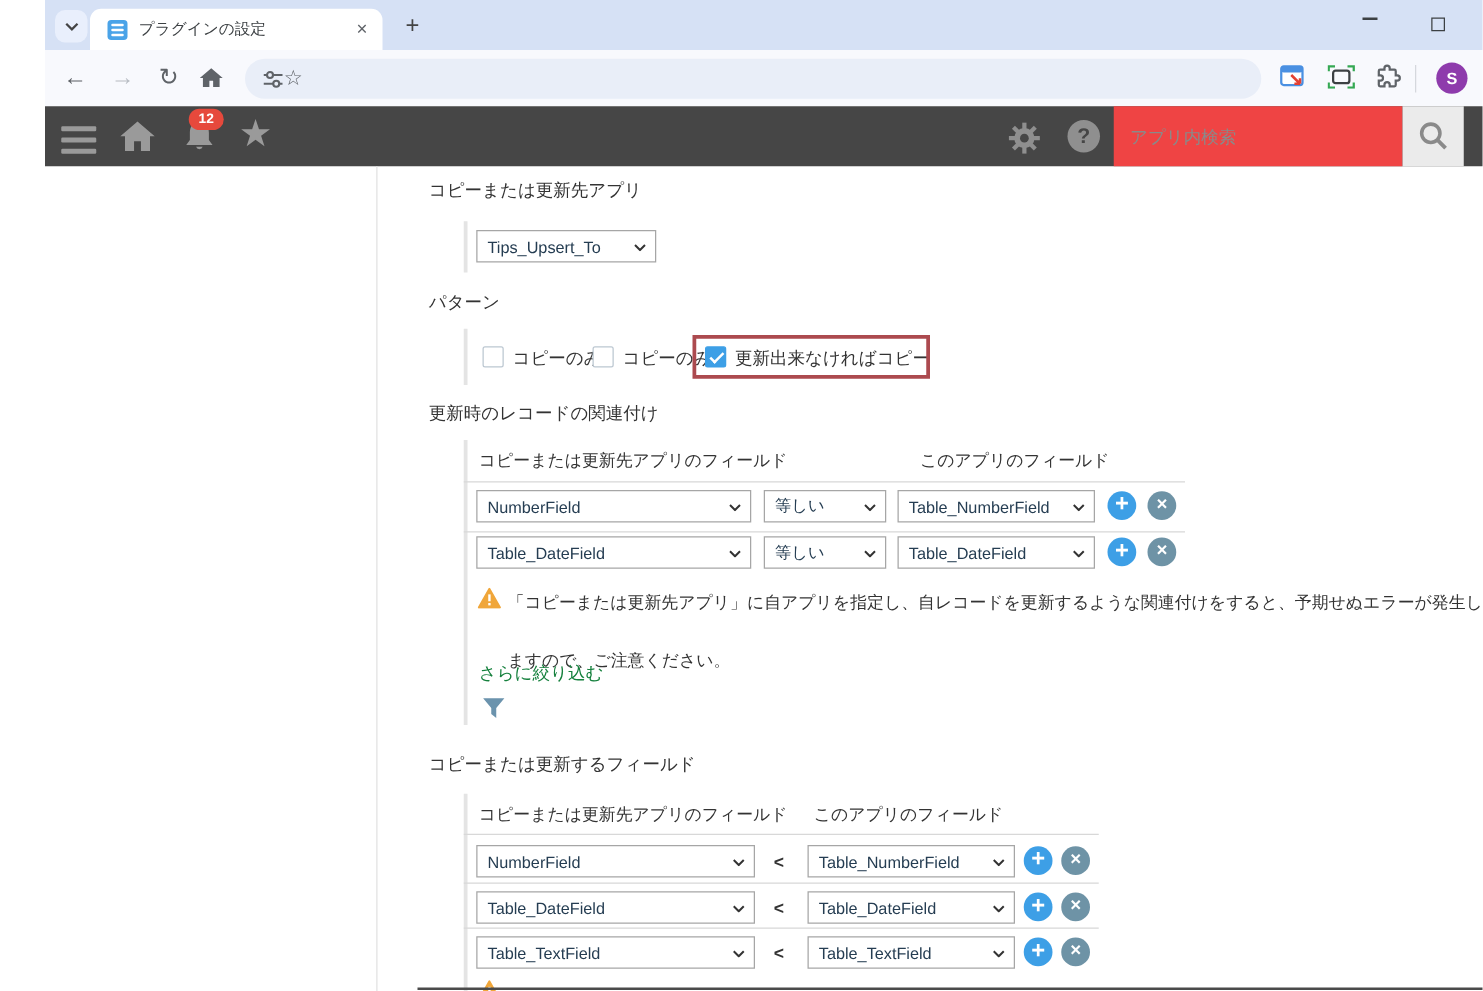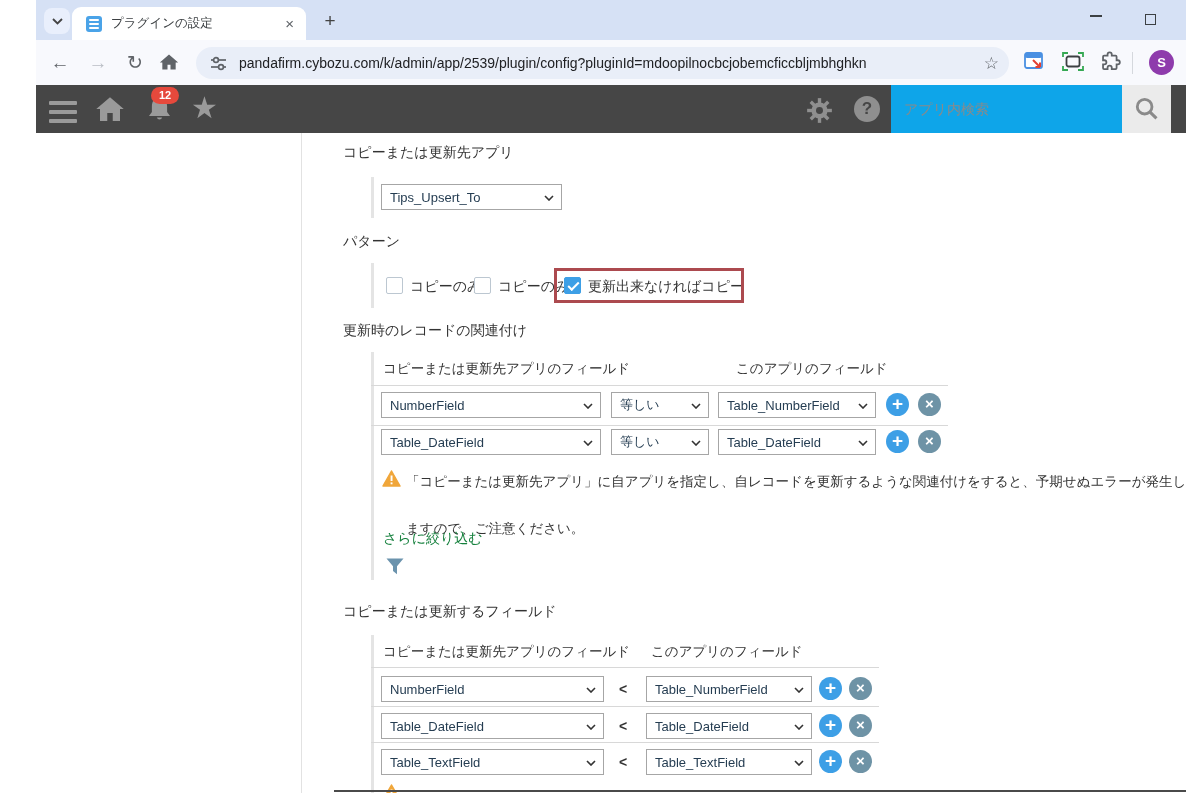--- a/index.html
+++ b/index.html
@@ -30,21 +30,21 @@
   .avatar{left:1113px;top:50px;width:25px;height:25px;border-radius:50%;background:#8e3bac;color:#fff;
       font-size:13px;font-weight:bold;display:flex;align-items:center;justify-content:center;}
 
   
   .khead{left:0;top:85px;width:1168px;height:48px;background:#464646;}
   .hbar i{display:block;width:28px;height:4px;background:#9a9a9a;border-radius:1px;margin:5px 0;}
   .badge{position:absolute;left:-6px;top:-10px;min-width:28px;height:17px;border-radius:9px;background:#e6493c;
       color:#fff;font-size:11px;font-weight:bold;text-align:center;line-height:17px;padding:0 4px;}
   .help-circle{width:26px;height:26px;border-radius:50%;background:#8f8f8f;color:#464646;font-weight:bold;
       font-size:17px;display:flex;align-items:center;justify-content:center;}
-  .ksearch{left:855px;top:85px;width:231px;height:48px;background:#0ea5e9;border:none;padding:0 13px;
+  .ksearch{left:855px;top:85px;width:231px;height:48px;background:#ef4444;border:none;padding:0 13px;
       font-size:14px;color:#333;outline:none;font-family:inherit;}
   .ksearch::placeholder{color:#8a8a8a;opacity:1;}
   .ksearch-btn{left:1086px;top:85px;width:49px;height:48px;background:#ebebeb;display:flex;
       align-items:center;justify-content:center;}
 
   
   .sbar{left:1168px;top:85px;width:18px;height:708px;background:#f0f0f0;}
   .sb-arrow{position:absolute;left:0;width:18px;height:17px;color:#505050;font-size:8px;text-align:center;line-height:17px;}
   .sb-thumb{position:absolute;left:2px;top:155px;width:14px;height:215px;background:#c4c7ca;}
 
@@ -104,21 +104,20 @@
         <path d="M12 3 L23 12.5 h-3 v8.5 h-6.2 v-5.8 h-3.6 v5.8 H4 v-8.5 H1 z"></path>
       </svg>
   </div>
   <div class="abs omnibox">
     <svg width="17" height="17" viewBox="0 0 17 17">
       <line x1="1" y1="5" x2="16" y2="5" stroke="#5f6368" stroke-width="1.7"></line>
       <circle cx="6" cy="5" r="2.4" fill="#e9eef8" stroke="#5f6368" stroke-width="1.7"></circle>
       <line x1="1" y1="12" x2="16" y2="12" stroke="#5f6368" stroke-width="1.7"></line>
       <circle cx="11" cy="12" r="2.4" fill="#e9eef8" stroke="#5f6368" stroke-width="1.7"></circle>
     </svg>
-    <span class="url">pandafirm.cybozu.com/k/admin/app/2539/plugin/config?pluginId=mdoopilnocbcjobemcficcbljmbhghkn</span>
     <span style="font-size:17px;color:#5f6368;">☆</span>
   </div>
   <div class="abs" style="left:988px;top:52px;">
     <svg width="21" height="19" viewBox="0 0 21 19">
         <rect x="1" y="1" width="17" height="15" rx="2" fill="#fff" stroke="#4a90e2" stroke-width="1.8"></rect>
         <rect x="1" y="1" width="17" height="5" rx="2" fill="#4a90e2"></rect>
         <path d="M9 8 L16 15 M16 15 v-4.5 M16 15 h-4.5" stroke="#e34133" stroke-width="2" fill="none"></path>
       </svg>
   </div>
   <div class="abs" style="left:1026px;top:52px;">
@@ -183,21 +182,21 @@
   <div class="abs sbar">
     <div class="sb-arrow" style="top:0;">▲</div>
     <div class="sb-thumb"></div>
     <div class="sb-arrow" style="bottom:0;">▼</div>
   </div>
 
   <div class="abs vdivider"></div>
 
   <div class="abs seclabel" style="left:307px;top:144px;">コピーまたは更新先アプリ</div>
   <div class="abs indent" style="left:335px;top:177px;height:41px;"></div>
-  <div class="sel" style="left:345px;top:184px;width:181px;">
+  <div class="sel" style="left:345px;top:184px;width:144px;">
     <span>Tips_Upsert_To</span>
     <svg width="10" height="6" viewBox="0 0 10 6">
         <path d="M1 1 L5 5 L9 1" fill="none" stroke="#333" stroke-width="1.6"></path>
       </svg>
   </div>
 
   <div class="abs seclabel" style="left:307px;top:233px;">パターン</div>
   <div class="abs indent" style="left:335px;top:263px;height:45px;"></div>
   <span class="cbx" style="left:350px;top:277px;"></span>
   <span class="abs cblabel" style="left:374px;top:278px;">コピーのみ</span>

